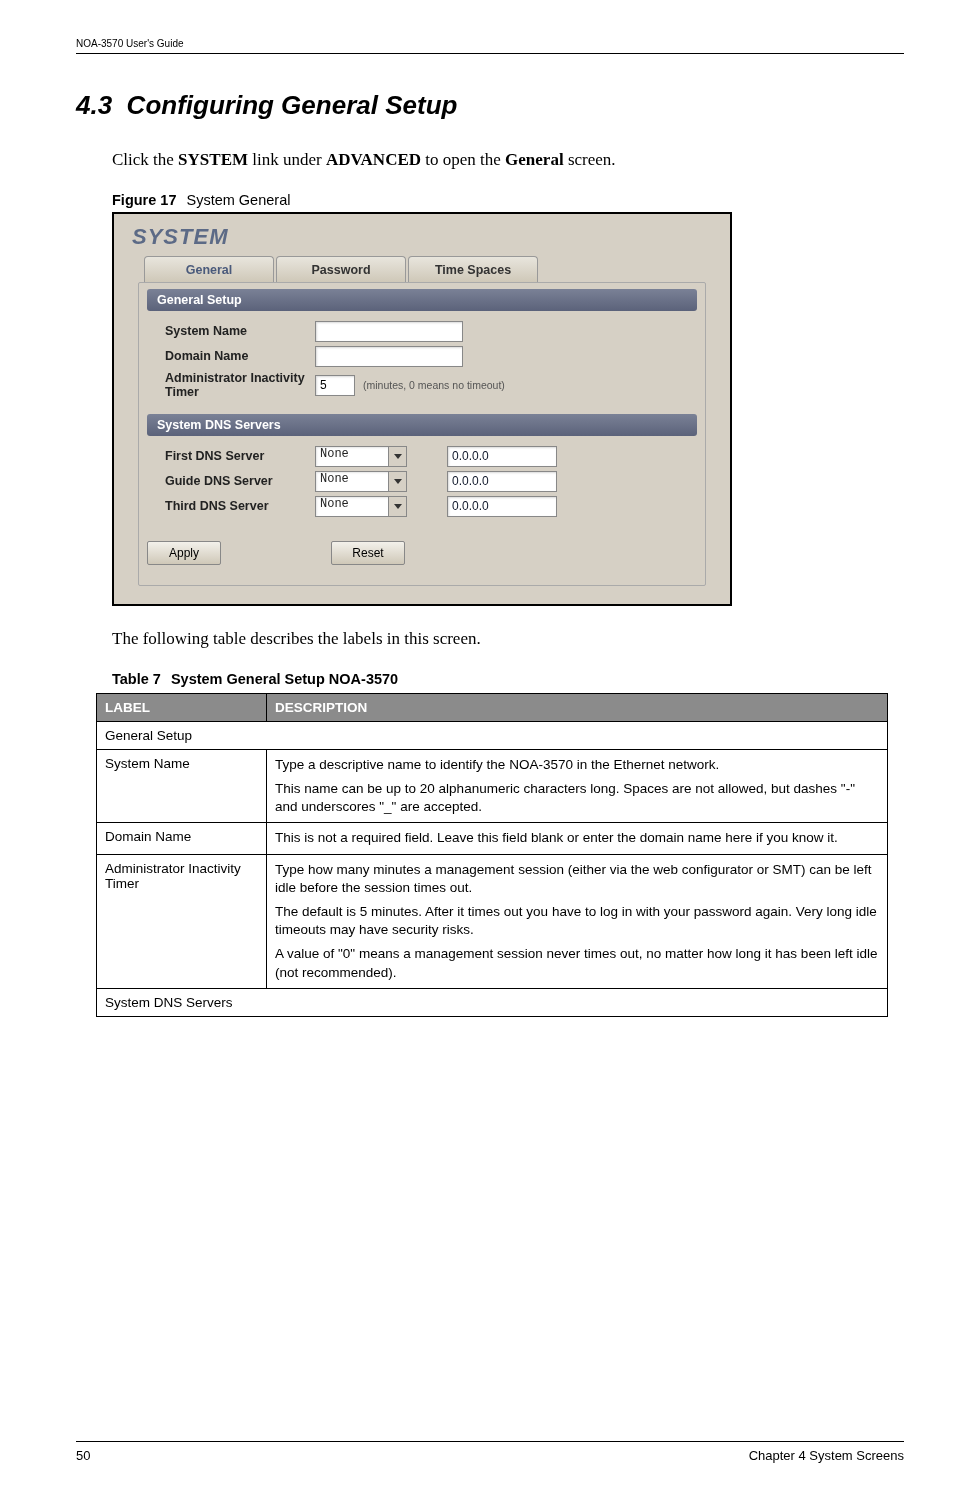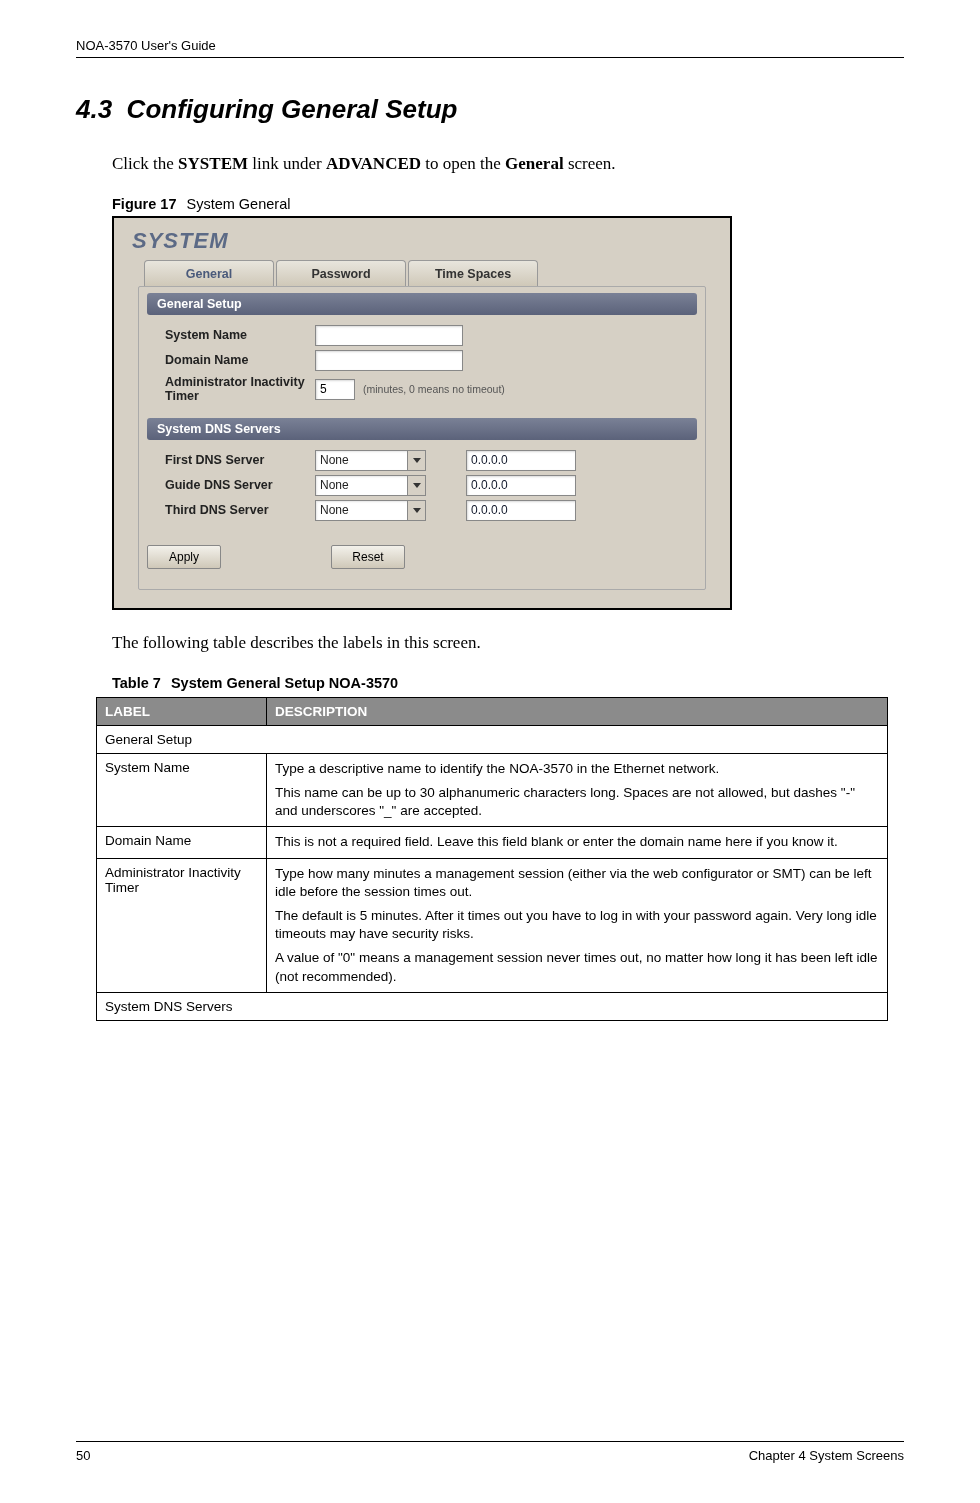--- a/index.html
+++ b/index.html
@@ -9,21 +9,21 @@
     width: 980px;
     margin: 0 auto;
     color: #000;
   }
   .page {
     padding: 38px 76px 30px 76px;
     min-height: 1503px;
     position: relative;
   }
   .header-line {
-    font-size: 13px;
+    font-size: 10px;
     padding-bottom: 4px;
     border-bottom: 1.5px solid #000;
     margin-bottom: 36px;
   }
   .h1 {
     font-size: 26px;
     font-weight: bold;
     margin-bottom: 28px;
     font-style: italic;
   }
@@ -117,26 +117,27 @@
   .text-input.small { width: 40px; }
   .text-input.ip { width: 110px; color: #0f172a; margin-left: 40px; }
   .hint {
     font-size: 10.5px;
     font-weight: normal;
     color: #555;
     margin-left: 8px;
   }
   .select-wrap {
     display: flex;
-    align-items: center;
-    width: 111px;
+    align-items: flex-start;
+    width: 92px;
     height: 21px;
     border: 1px solid #888;
     background: #fff;
     box-shadow: inset 1px 1px 2px rgba(0,0,0,0.1);
+    font-family: Liberation Mono, monospace;
   }
   .select-wrap .sel-val {
     flex: 1;
     font-size: 12px;
     font-weight: normal;
     padding-left: 4px;
   }
   .select-wrap .sel-btn {
     width: 18px;
     height: 19px;
@@ -305,21 +306,21 @@
     <th class="lbl">LABEL</th>
     <th>DESCRIPTION</th>
   </tr>
   <tr>
     <td colspan="2" class="section-row">General Setup</td>
   </tr>
   <tr>
     <td>System Name</td>
     <td>
       <p>Type a descriptive name to identify the NOA-3570 in the Ethernet network.</p>
-      <p>This name can be up to 30 alphanumeric characters long. Spaces are not allowed, but dashes "-" and underscores "_" are accepted.</p>
+      <p>This name can be up to 20 alphanumeric characters long. Spaces are not allowed, but dashes "-" and underscores "_" are accepted.</p>
     </td>
   </tr>
   <tr>
     <td>Domain Name</td>
     <td>
       <p>This is not a required field. Leave this field blank or enter the domain name here if you know it.</p>
     </td>
   </tr>
   <tr>
     <td>Administrator Inactivity Timer</td>

